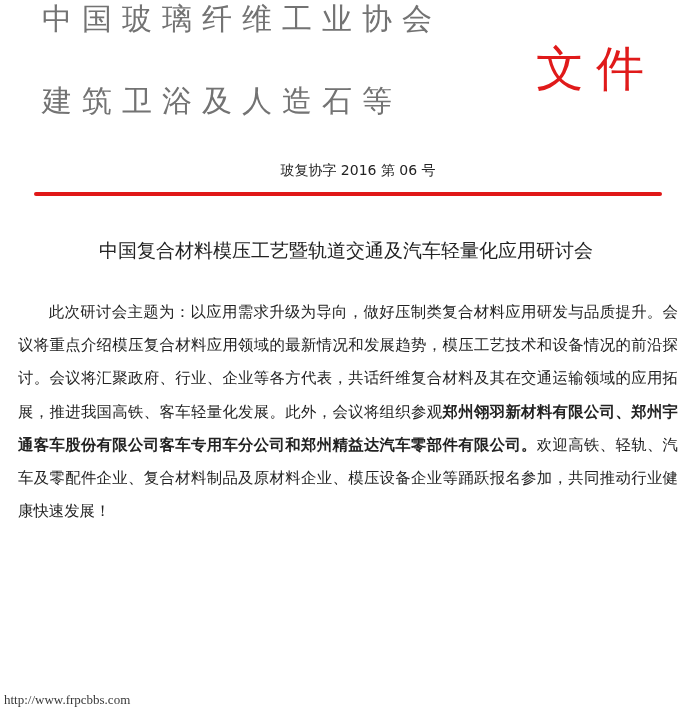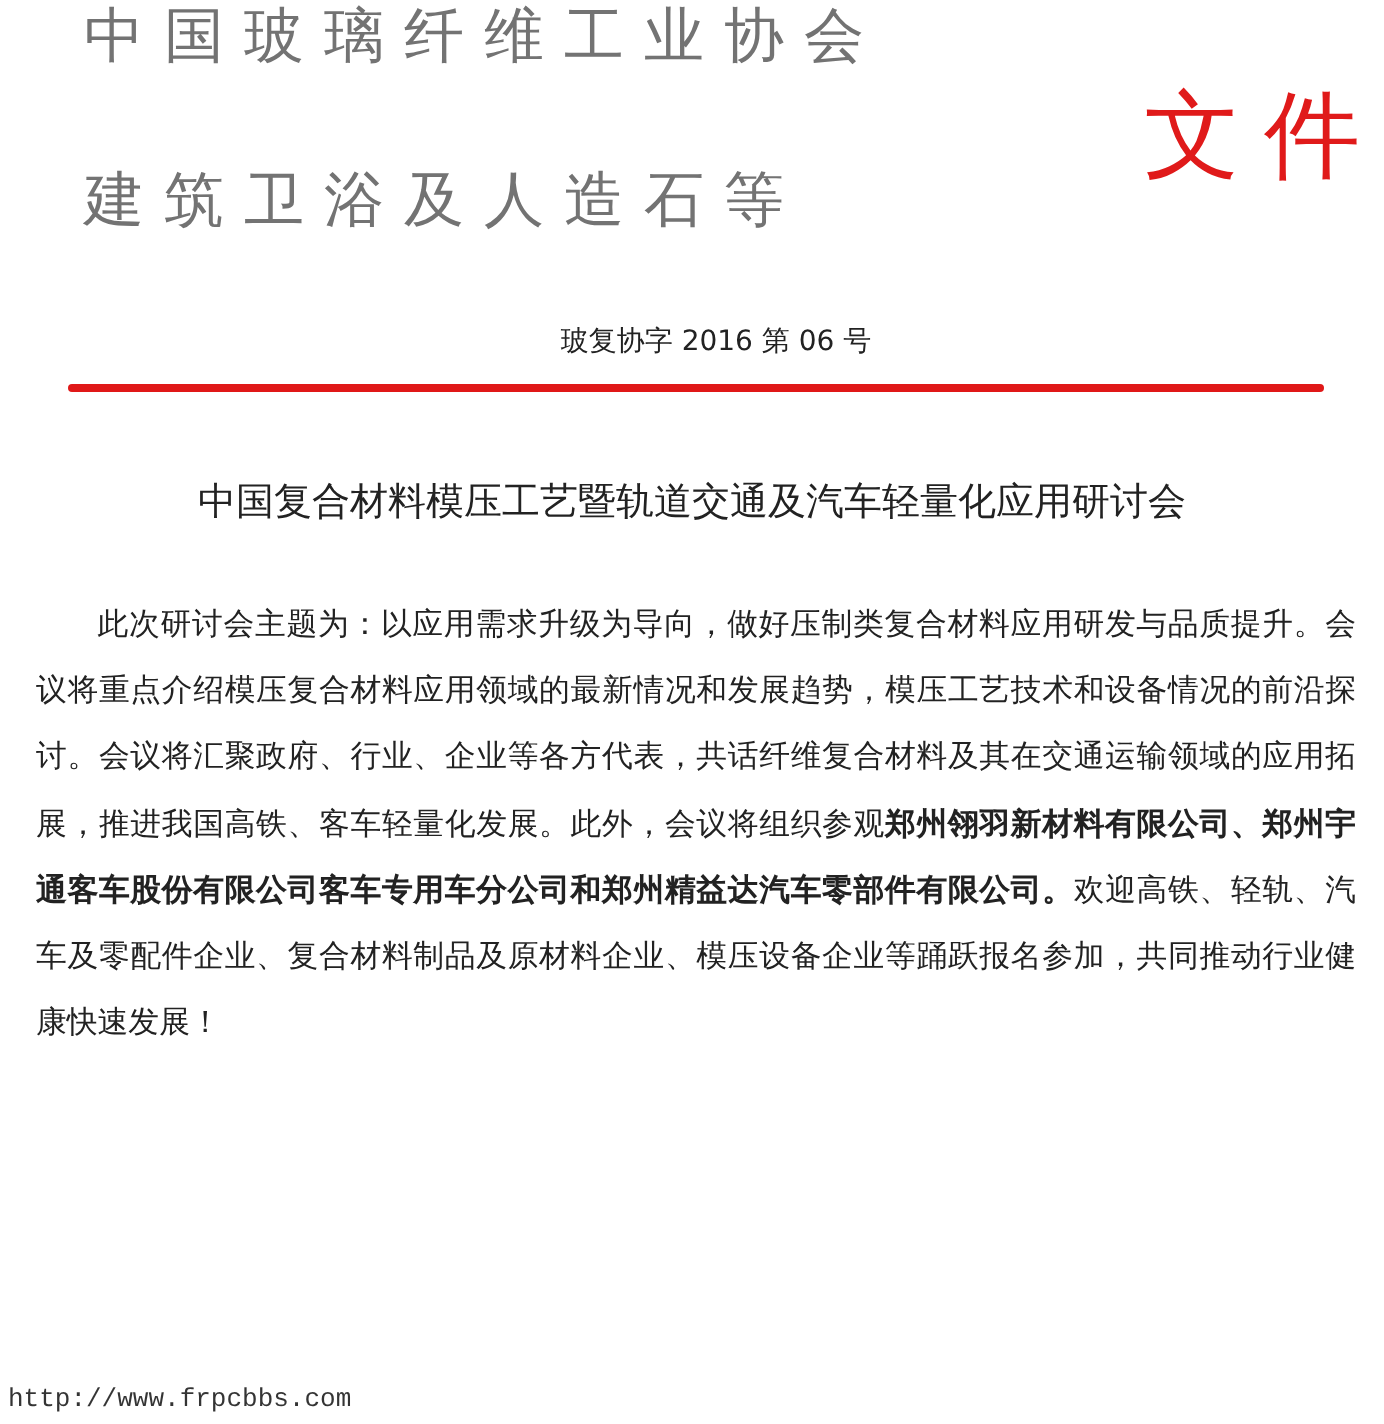--- a/index.html
+++ b/index.html
@@ -3,33 +3,33 @@
   <meta charset="utf-8">
   <style>
     html, body { margin: 0; padding: 0; background: #ffffff; }
     body { width: 692px; height: 712px; position: relative; overflow: hidden;
       font-family: "DejaVu Sans", "Liberation Sans", sans-serif; color: #1a1a1a; }
     .hdr-line { position: absolute; left: 42px; color: #737373; font-size: 30px;
       letter-spacing: 10px; line-height: 1; white-space: nowrap; font-weight: normal; }
     .hdr-line.l1 { top: 4px; }
     .hdr-line.l2 { top: 86px; }
     .hdr-suffix { position: absolute; left: 536px; top: 44px; color: #e01a1a;
-      font-size: 48px; letter-spacing: 12px; line-height: 1; white-space: nowrap; margin-left: 36px; }
+      font-size: 48px; letter-spacing: 12px; line-height: 1; white-space: nowrap; }
     .doc-no { position: absolute; top: 162px; left: 12px; width: 692px; text-align: center;
       font-size: 14px; color: #222; }
     .red-rule { position: absolute; top: 192px; left: 34px; width: 628px; height: 4px;
       background: #e01818; border-radius: 2px; }
     .title { position: absolute; top: 238px; left: 0; width: 692px; text-align: center;
       font-size: 19px; color: #222; letter-spacing: 0px; }
     .body { position: absolute; top: 296px; left: 18px; width: 660px; font-size: 15.4px;
       line-height: 33.2px; color: #222; text-align: justify; }
     .body p { margin: 0; text-indent: 2em; }
     .body b { font-weight: bold; }
     .watermark { position: absolute; left: 4px; top: 692px; font-size: 13px; color: #111;
-      font-family: Liberation Mono, monospace; opacity: 0.85; }
+      font-family: Liberation Serif, serif; opacity: 0.85; }
   </style>
 </head>
 <body>
 
 <div>
   <div class="hdr-line l1">中国玻璃纤维工业协会</div>
   <div class="hdr-line l2">建筑卫浴及人造石等</div>
   <div class="hdr-suffix">文件</div>
   <div class="doc-no">玻复协字 2016 第 06 号</div>
   <div class="red-rule"></div>

